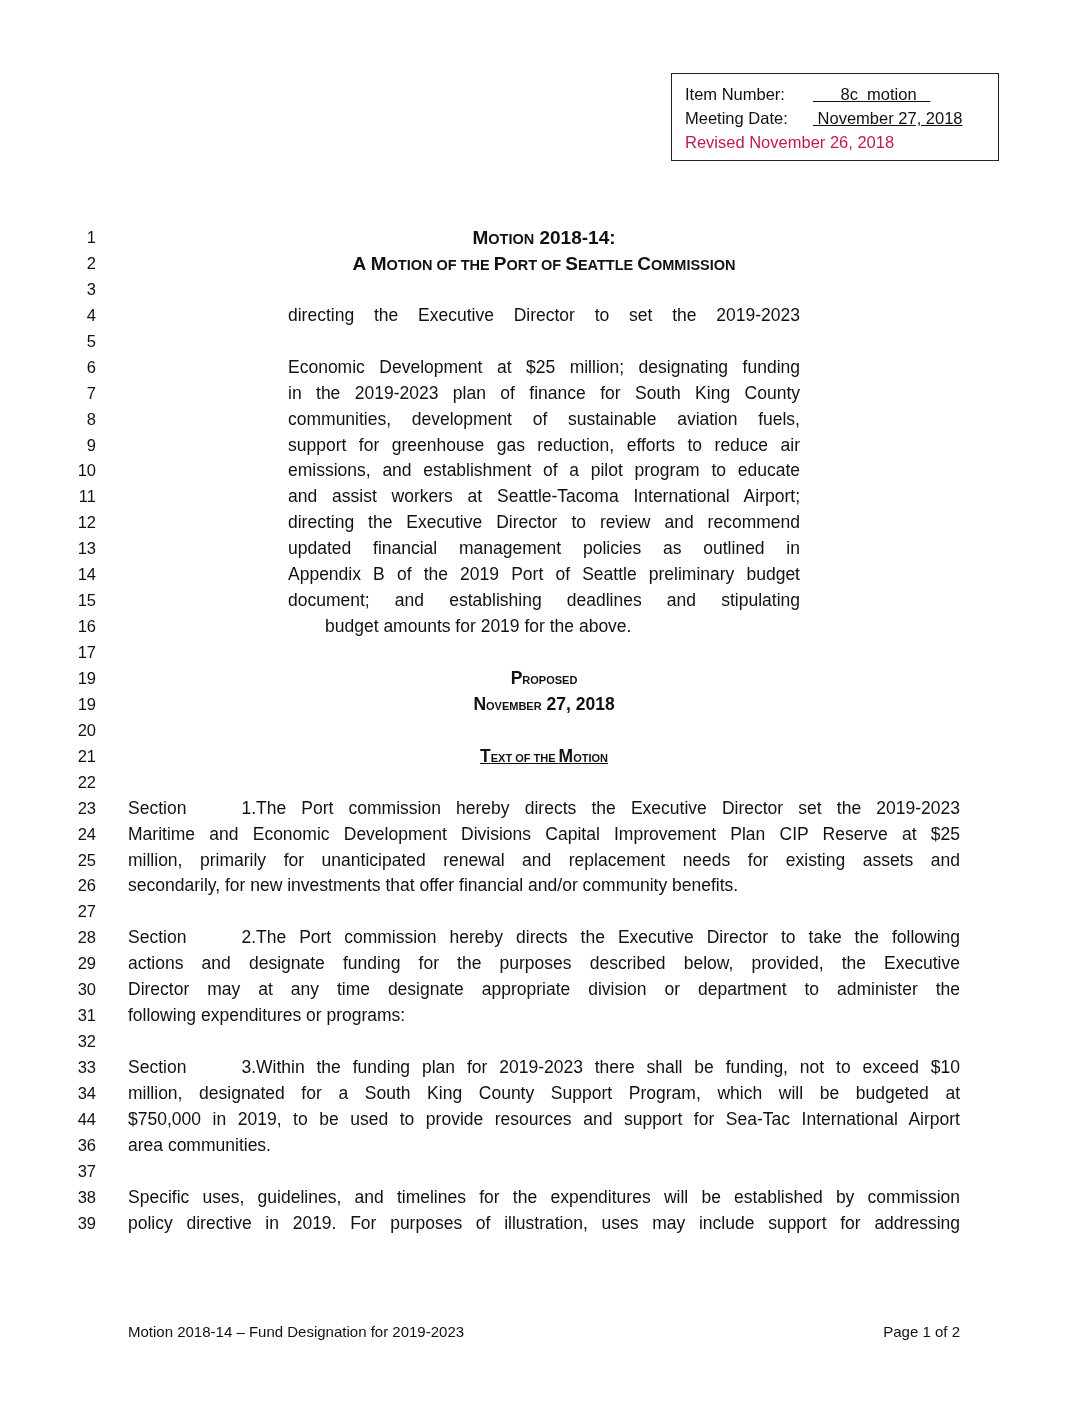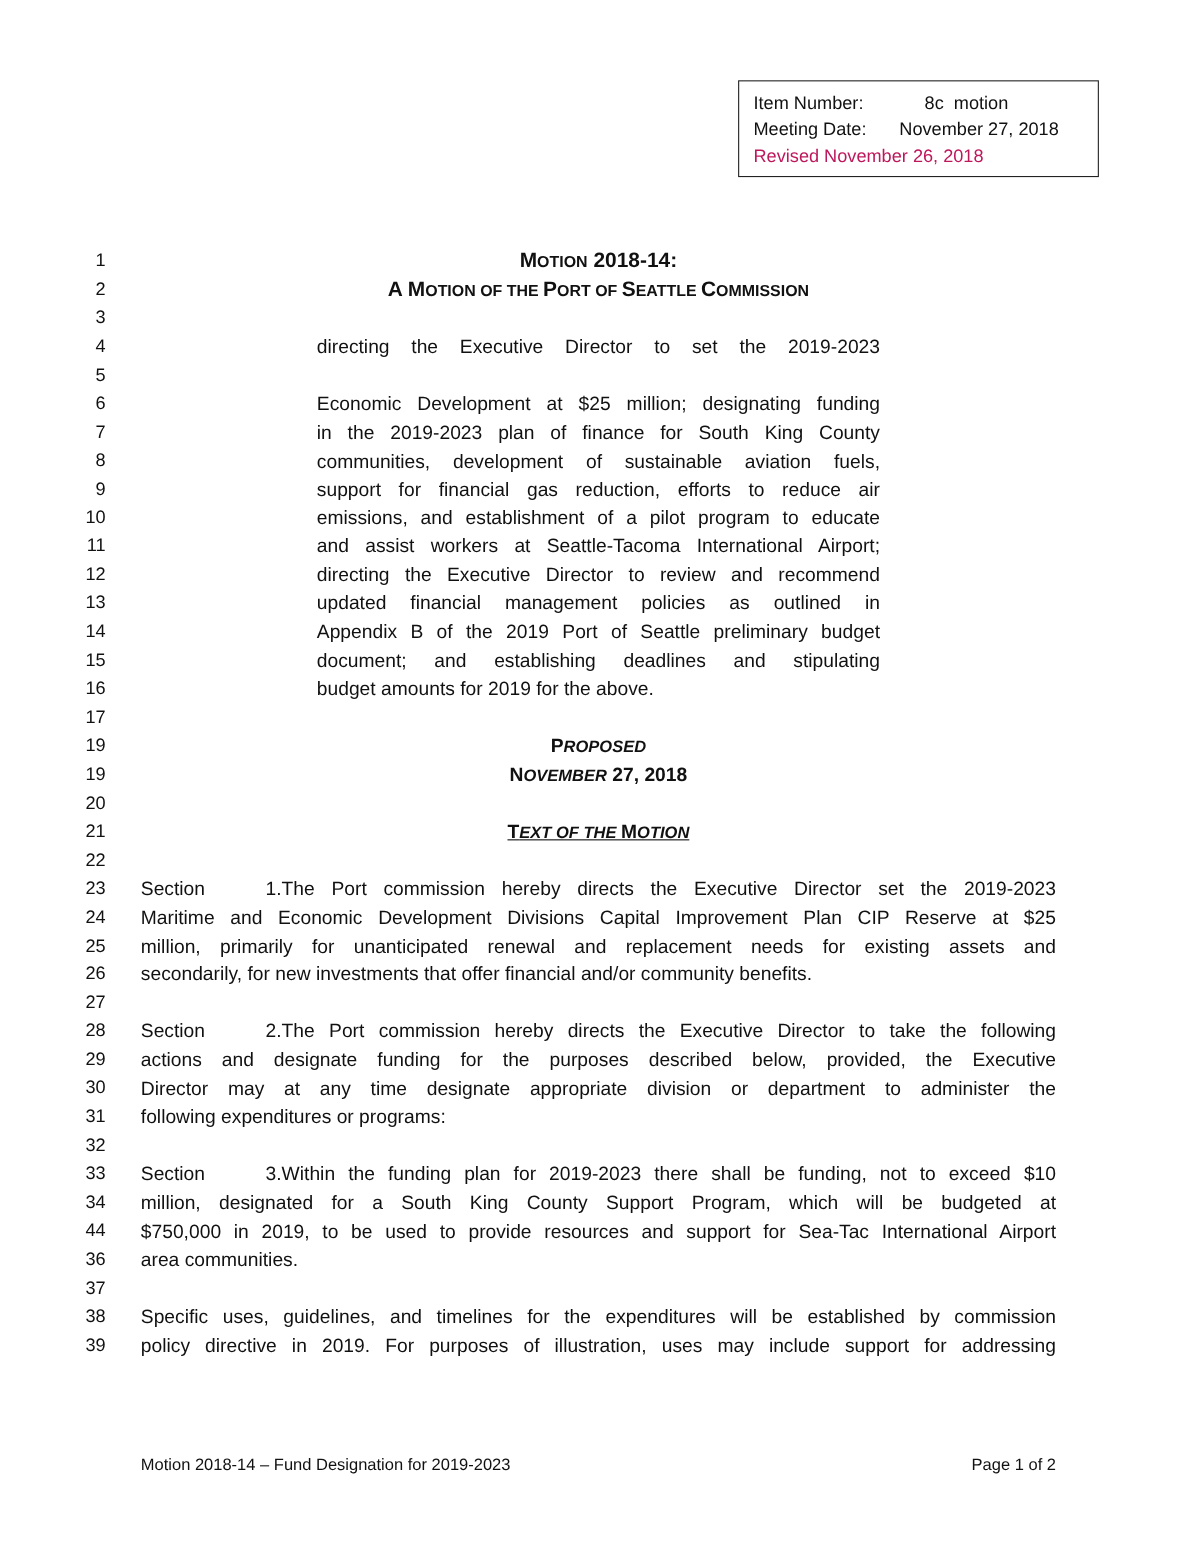--- a/index.html
+++ b/index.html
@@ -11,45 +11,45 @@
   .page { position: absolute; left: 0; top: 0; width: 1088px; height: 1408px; background: #fff; }
 
   
   .item-box {
     position: absolute; left: 671px; top: 73px; width: 328px; height: 88px;
     border: 1.5px solid #222; box-sizing: border-box;
     padding: 8px 0 0 13px; font-size: 16.5px; line-height: 24px;
   }
   .item-box .row { white-space: nowrap; }
   .item-box .lbl { display: inline-block; width: 128px; }
-  .item-box .val { white-space: pre; }
+  .item-box .val { text-decoration: underline; white-space: pre; }
   .item-box .revised { color: #be185d; }
 
   
   .lines { position: absolute; left: 0; top: 225px; width: 1088px; }
   .line { position: relative; height: 25.95px; line-height: 25.95px; font-size: 17.5px; }
   .ln {
     position: absolute; left: 60px; width: 36px; text-align: right;
     font-size: 16.5px; color: #111;
   }
   .content { position: absolute; left: 128px; width: 832px; white-space: nowrap; }
   .title-1 { font-weight: bold; font-size: 19px; left: 288px; width: 512px; text-align: center; }
   .title-2 { font-weight: bold; font-size: 19px; left: 288px; width: 512px; text-align: center; }
   .sc-big { font-size: 19px; }
   .sc-small { font-size: 14.5px; }
   .title-1 .sc-small, .title-2 .sc-small { text-transform: uppercase; }
 
   .abstract {
     position: absolute; left: 288px; width: 512px;
     text-align: justify; text-align-last: justify; white-space: nowrap;
   }
-  .abstract.last { text-align-last: left; }
+  .abstract.last { text-align-last: left; margin-left: 37px; }
 
   .heading-sc { font-weight: bold; left: 288px; width: 512px; text-align: center; }
-  .heading-sc .sc-small { font-size: 15px; text-transform: uppercase; font-style: italic; }
+  .heading-sc .sc-small { font-size: 11px; text-transform: uppercase; }
   .heading-sc .sc-big { font-size: 17.5px; }
   .underlined { text-decoration: underline; }
 
   .justify { text-align: justify; text-align-last: justify; }
   .section-label { display: inline-block; width: 128px; }
 
   .footer {
     position: absolute; top: 1322px; left: 128px; width: 832px;
     font-size: 15px; line-height: 20px;
   }
@@ -101,21 +101,21 @@
     <div class="line">
         <span class="ln">7</span>
         <span class="abstract">in the 2019-2023 plan of finance for South King County</span>
       </div>
     <div class="line">
         <span class="ln">8</span>
         <span class="abstract">communities, development of sustainable aviation fuels,</span>
       </div>
     <div class="line">
         <span class="ln">9</span>
-        <span class="abstract">support for financial gas reduction, efforts to reduce air</span>
+        <span class="abstract">support for greenhouse gas reduction, efforts to reduce air</span>
       </div>
     <div class="line">
         <span class="ln">10</span>
         <span class="abstract">emissions, and establishment of a pilot program to educate</span>
       </div>
     <div class="line">
         <span class="ln">11</span>
         <span class="abstract">and assist workers at Seattle-Tacoma International Airport;</span>
       </div>
     <div class="line">

